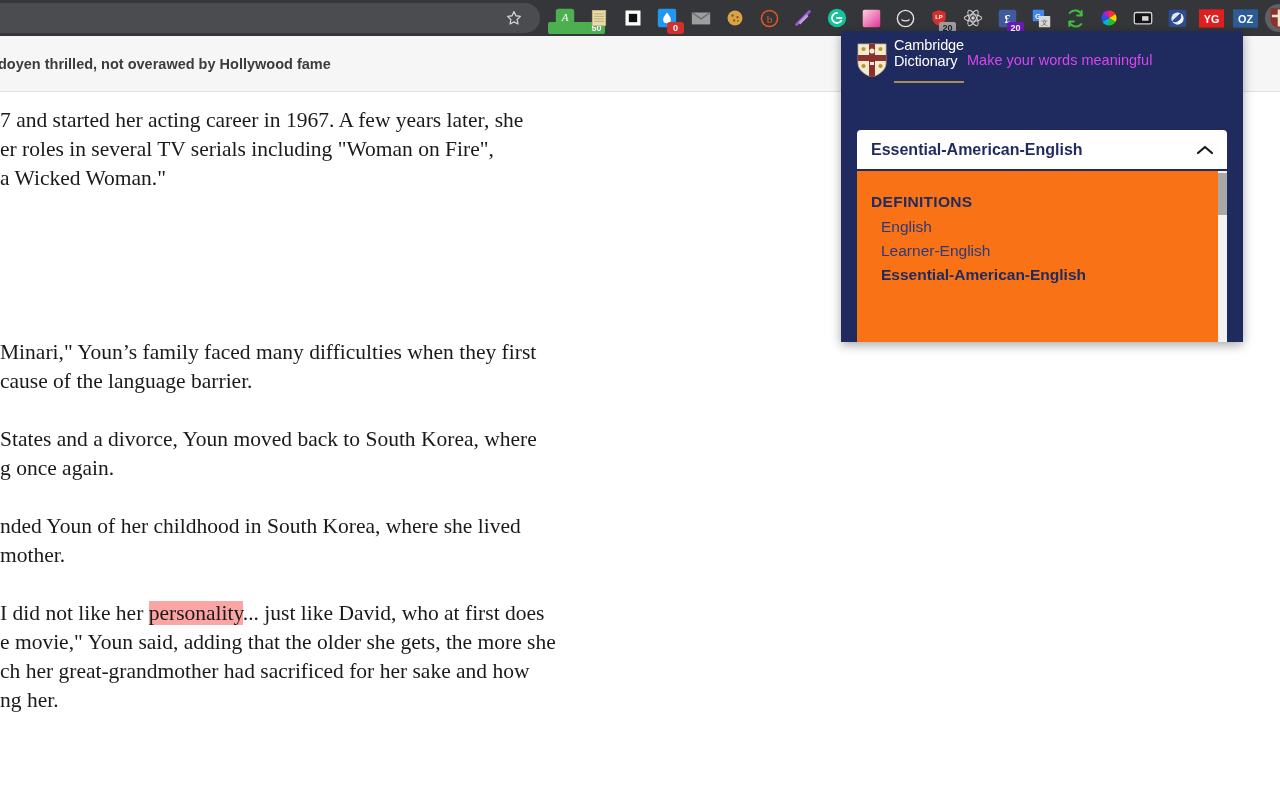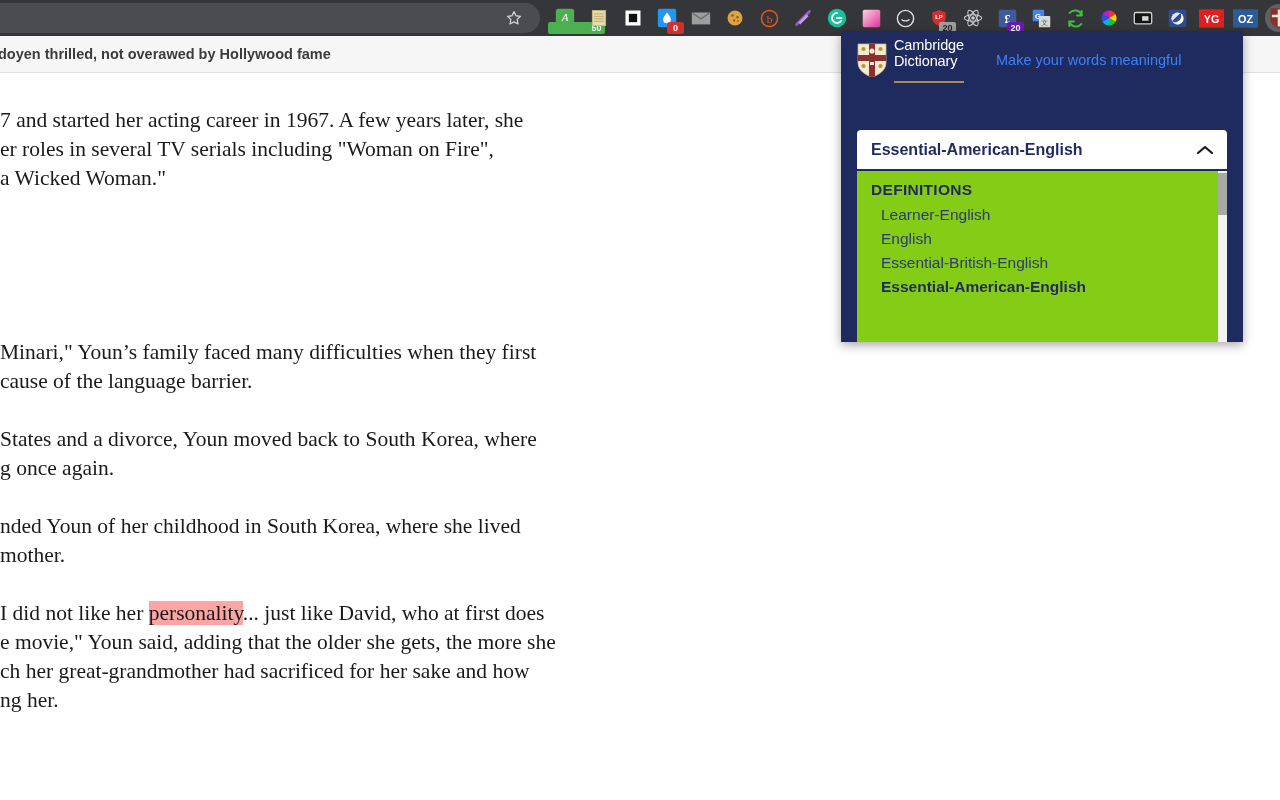--- a/index.html
+++ b/index.html
@@ -89,21 +89,21 @@
   }
   .ext-active-ring {
     background: #5f6063;
     border-radius: 50%;
   }
 
   
   #page-header {
     position: absolute;
     left: 0; top: 36px;
-    width: 1280px; height: 37px;
+    width: 1280px; height: 56px;
     background: #f6f6f6;
     border-bottom: 1px solid #e2e2e2;
     box-sizing: border-box;
     display: flex;
     align-items: center;
   }
   #page-header-title {
     font-size: 14.5px;
     font-weight: bold;
     color: #3c3c3c;
@@ -176,23 +176,23 @@
     line-height: 16px;
     font-family: "Liberation Sans", sans-serif;
     letter-spacing: -0.1px;
   }
   #cd-wordmark .l2 {
     border-bottom: 2px solid #a98d56;
     padding-bottom: 12px;
     display: inline-block;
   }
   #cd-tagline {
-    color: #3b82f6;
+    color: #d946ef;
     font-size: 14.5px;
-    margin-left: 32px;
+    margin-left: 3px;
     white-space: nowrap;
     font-family: "Liberation Sans", sans-serif;
   }
 
   #cd-select {
     position: absolute;
     left: 16px;
     top: 99px;
     width: 370px;
     height: 40px;
@@ -217,24 +217,24 @@
     flex: none;
     display: flex; align-items: center; justify-content: center;
   }
 
   #cd-list {
     position: absolute;
     left: 16px;
     top: 140px;
     width: 370px;
     height: 179px;
-    background: #84cc16;
+    background: #f97316;
     box-sizing: border-box;
     overflow: hidden;
-    padding: 9px 0 0 0;
+    padding: 21px 0 0 0;
   }
   .cd-group-title {
     font-size: 15.5px;
     font-weight: bold;
     color: #1f2a5e;
     padding: 0 0 0 14px;
     letter-spacing: 0.3px;
     height: 24px;
     line-height: 20px;
     font-family: "Liberation Sans", sans-serif;
@@ -546,23 +546,22 @@
     <div id="cd-select-chevron">
       <svg width="18" height="12" viewBox="0 0 18 12">
         <path d="M2 9L9 3l7 6" fill="none" stroke="#1a1a1a" stroke-width="2.2" stroke-linecap="round" stroke-linejoin="round"></path>
       </svg>
     </div>
   </div>
 
   <div id="cd-list">
 
     <div class="cd-group-title">DEFINITIONS</div>
+    <div class="cd-option">English</div>
     <div class="cd-option">Learner-English</div>
-    <div class="cd-option">English</div>
-    <div class="cd-option">Essential-British-English</div>
     <div class="cd-option selected">Essential-American-English</div>
 
     <div class="cd-group-gap"></div>
 
 
     <div id="cd-scroll-track">
       <div id="cd-scroll-thumb"></div>
     </div>
   </div>
 

